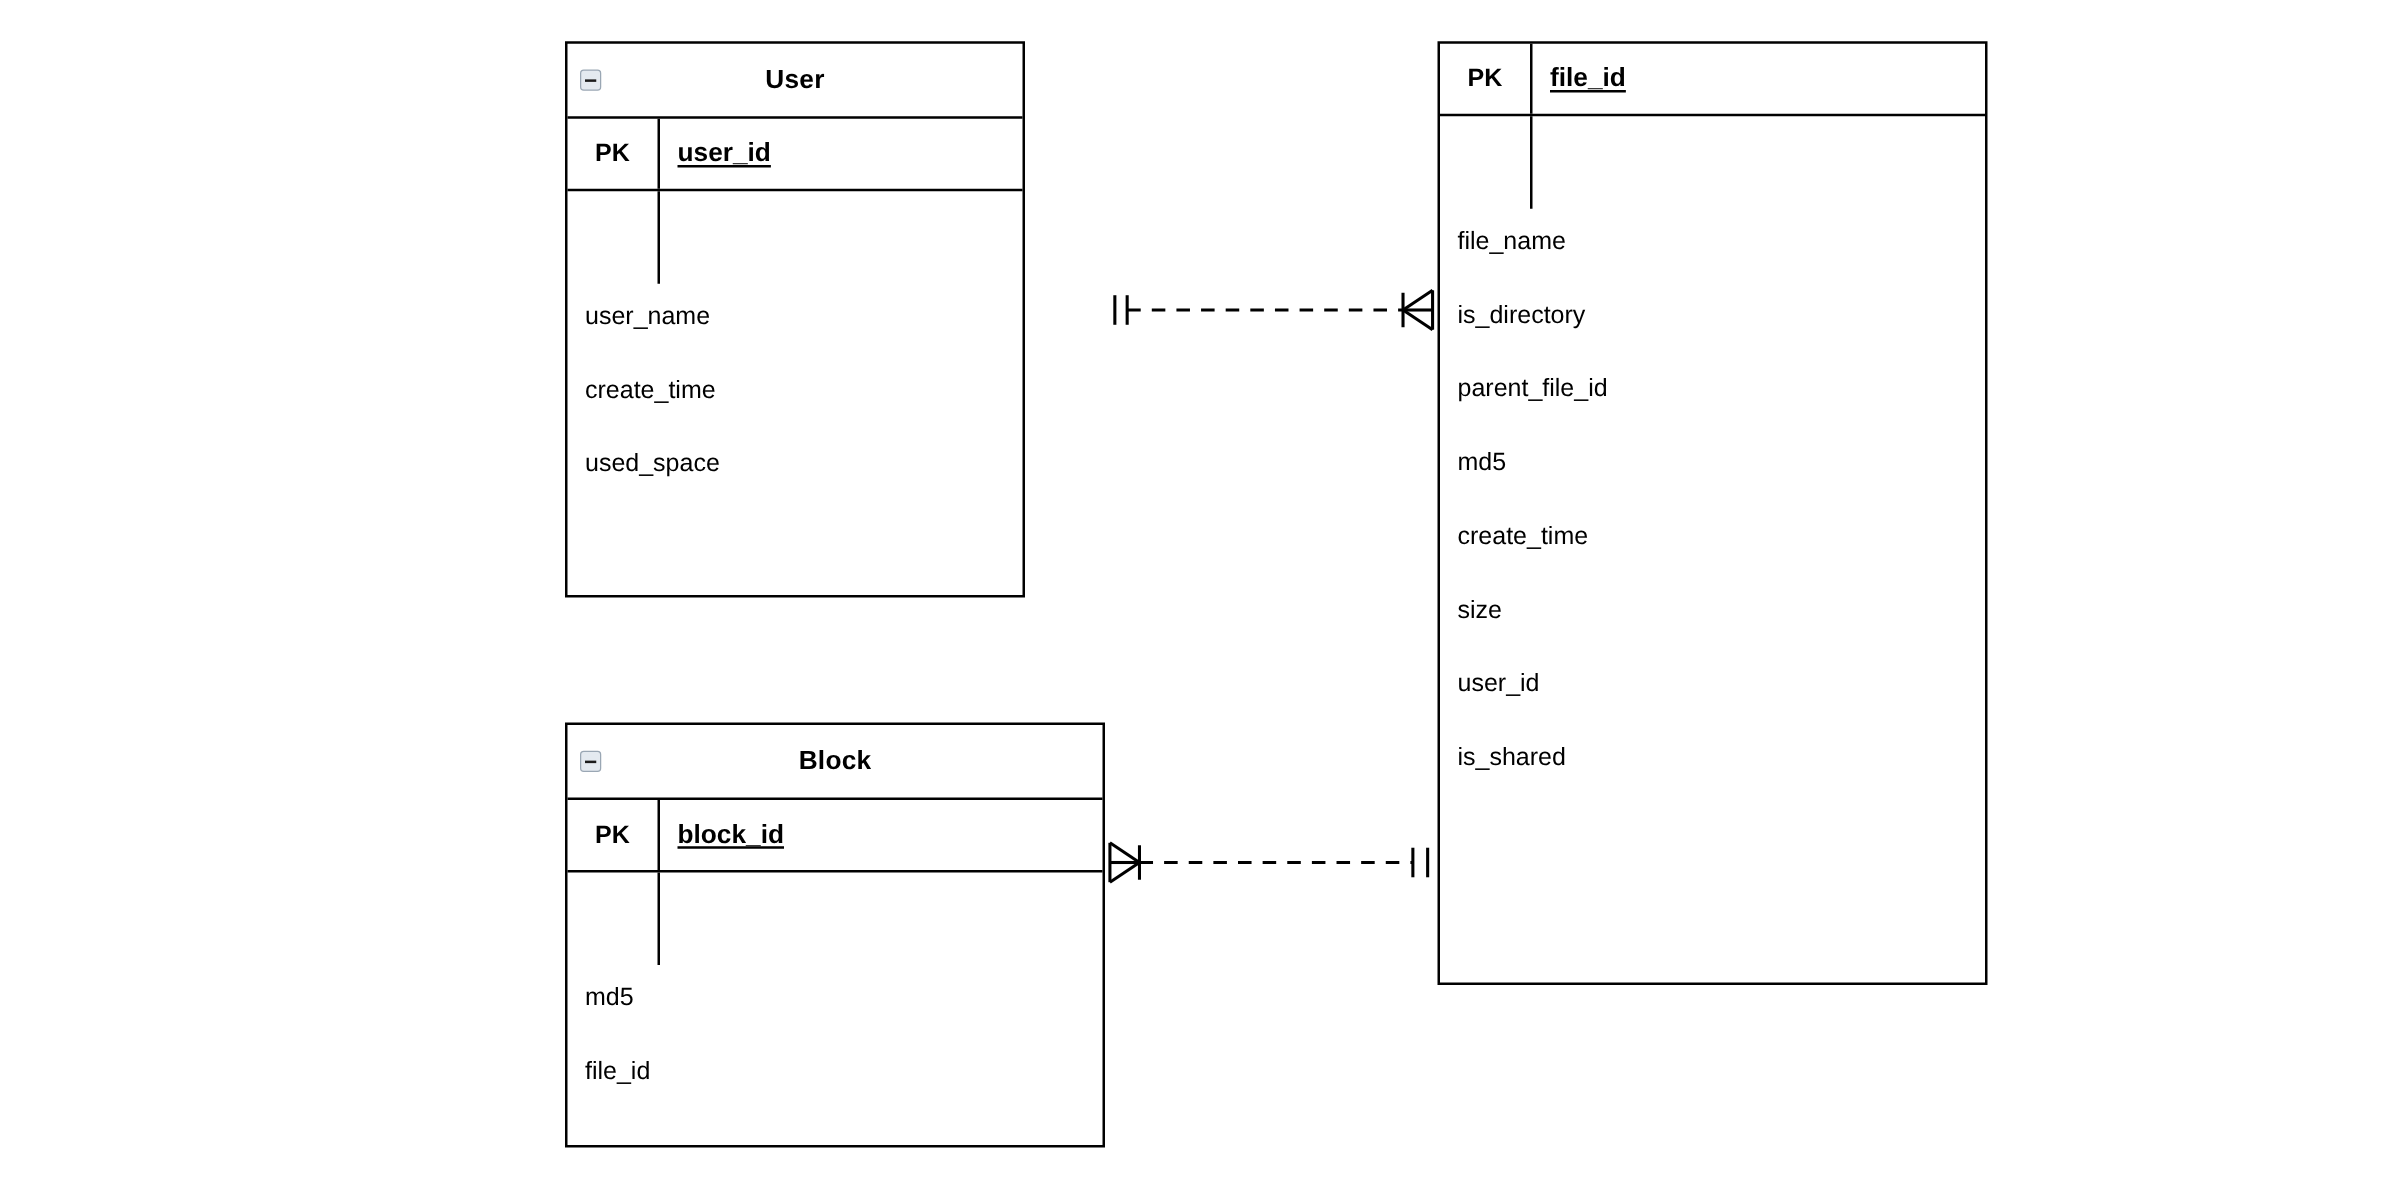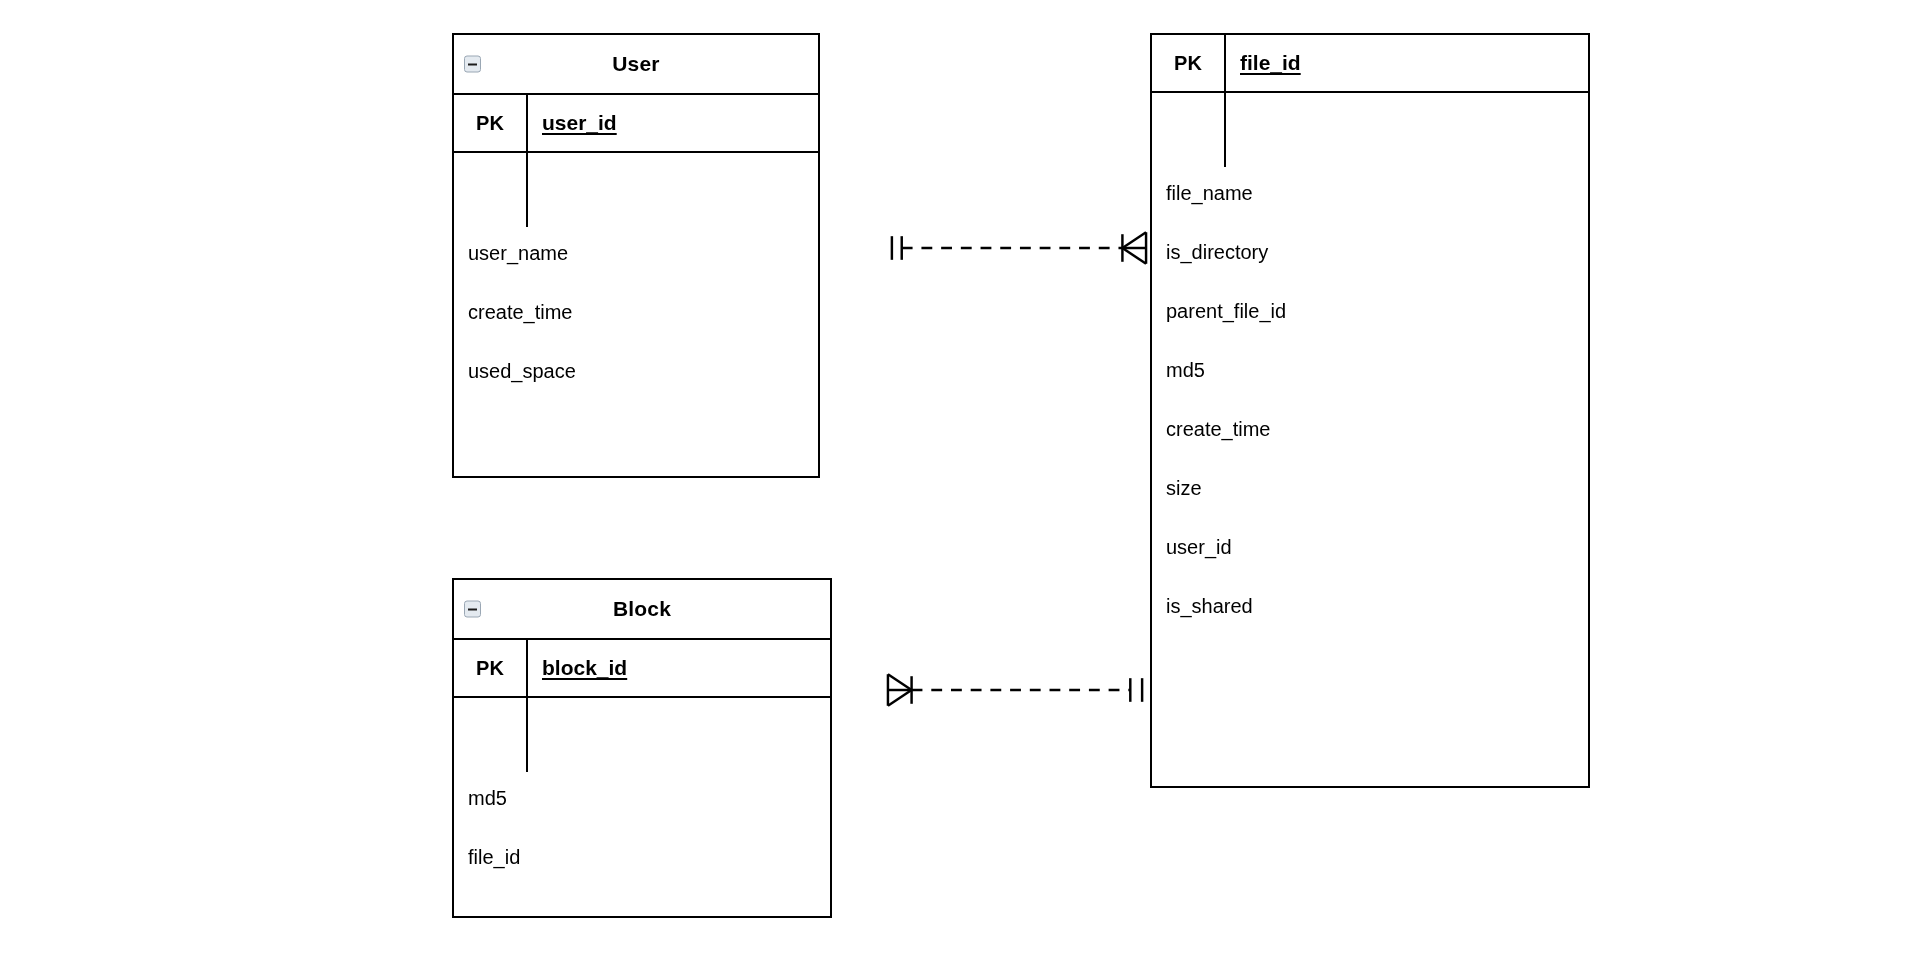--- a/index.html
+++ b/index.html
@@ -190,21 +190,21 @@
         <div class="attr-item">parent_file_id</div>
         <div class="attr-item">md5</div>
         <div class="attr-item">create_time</div>
         <div class="attr-item">size</div>
         <div class="attr-item">user_id</div>
         <div class="attr-item">is_shared</div>
       </div>
     </div>
   </div>
 
-  <div class="entity" id="entity-block" style="left: 452px; top: 578px; width: 380px; height: 340px;">
+  <div class="entity" id="entity-block" style="left: 452px; top: 578px; width: 432px; height: 340px;">
     <div class="entity-header">
       <span class="collapse-icon"></span>
       <span class="entity-title">Block</span>
     </div>
     <div class="pk-row">
       <span class="pk-label">PK</span>
       <span class="pk-name">block_id</span>
     </div>
     <div class="attr-body">
       <div class="attr-gutter"></div>

